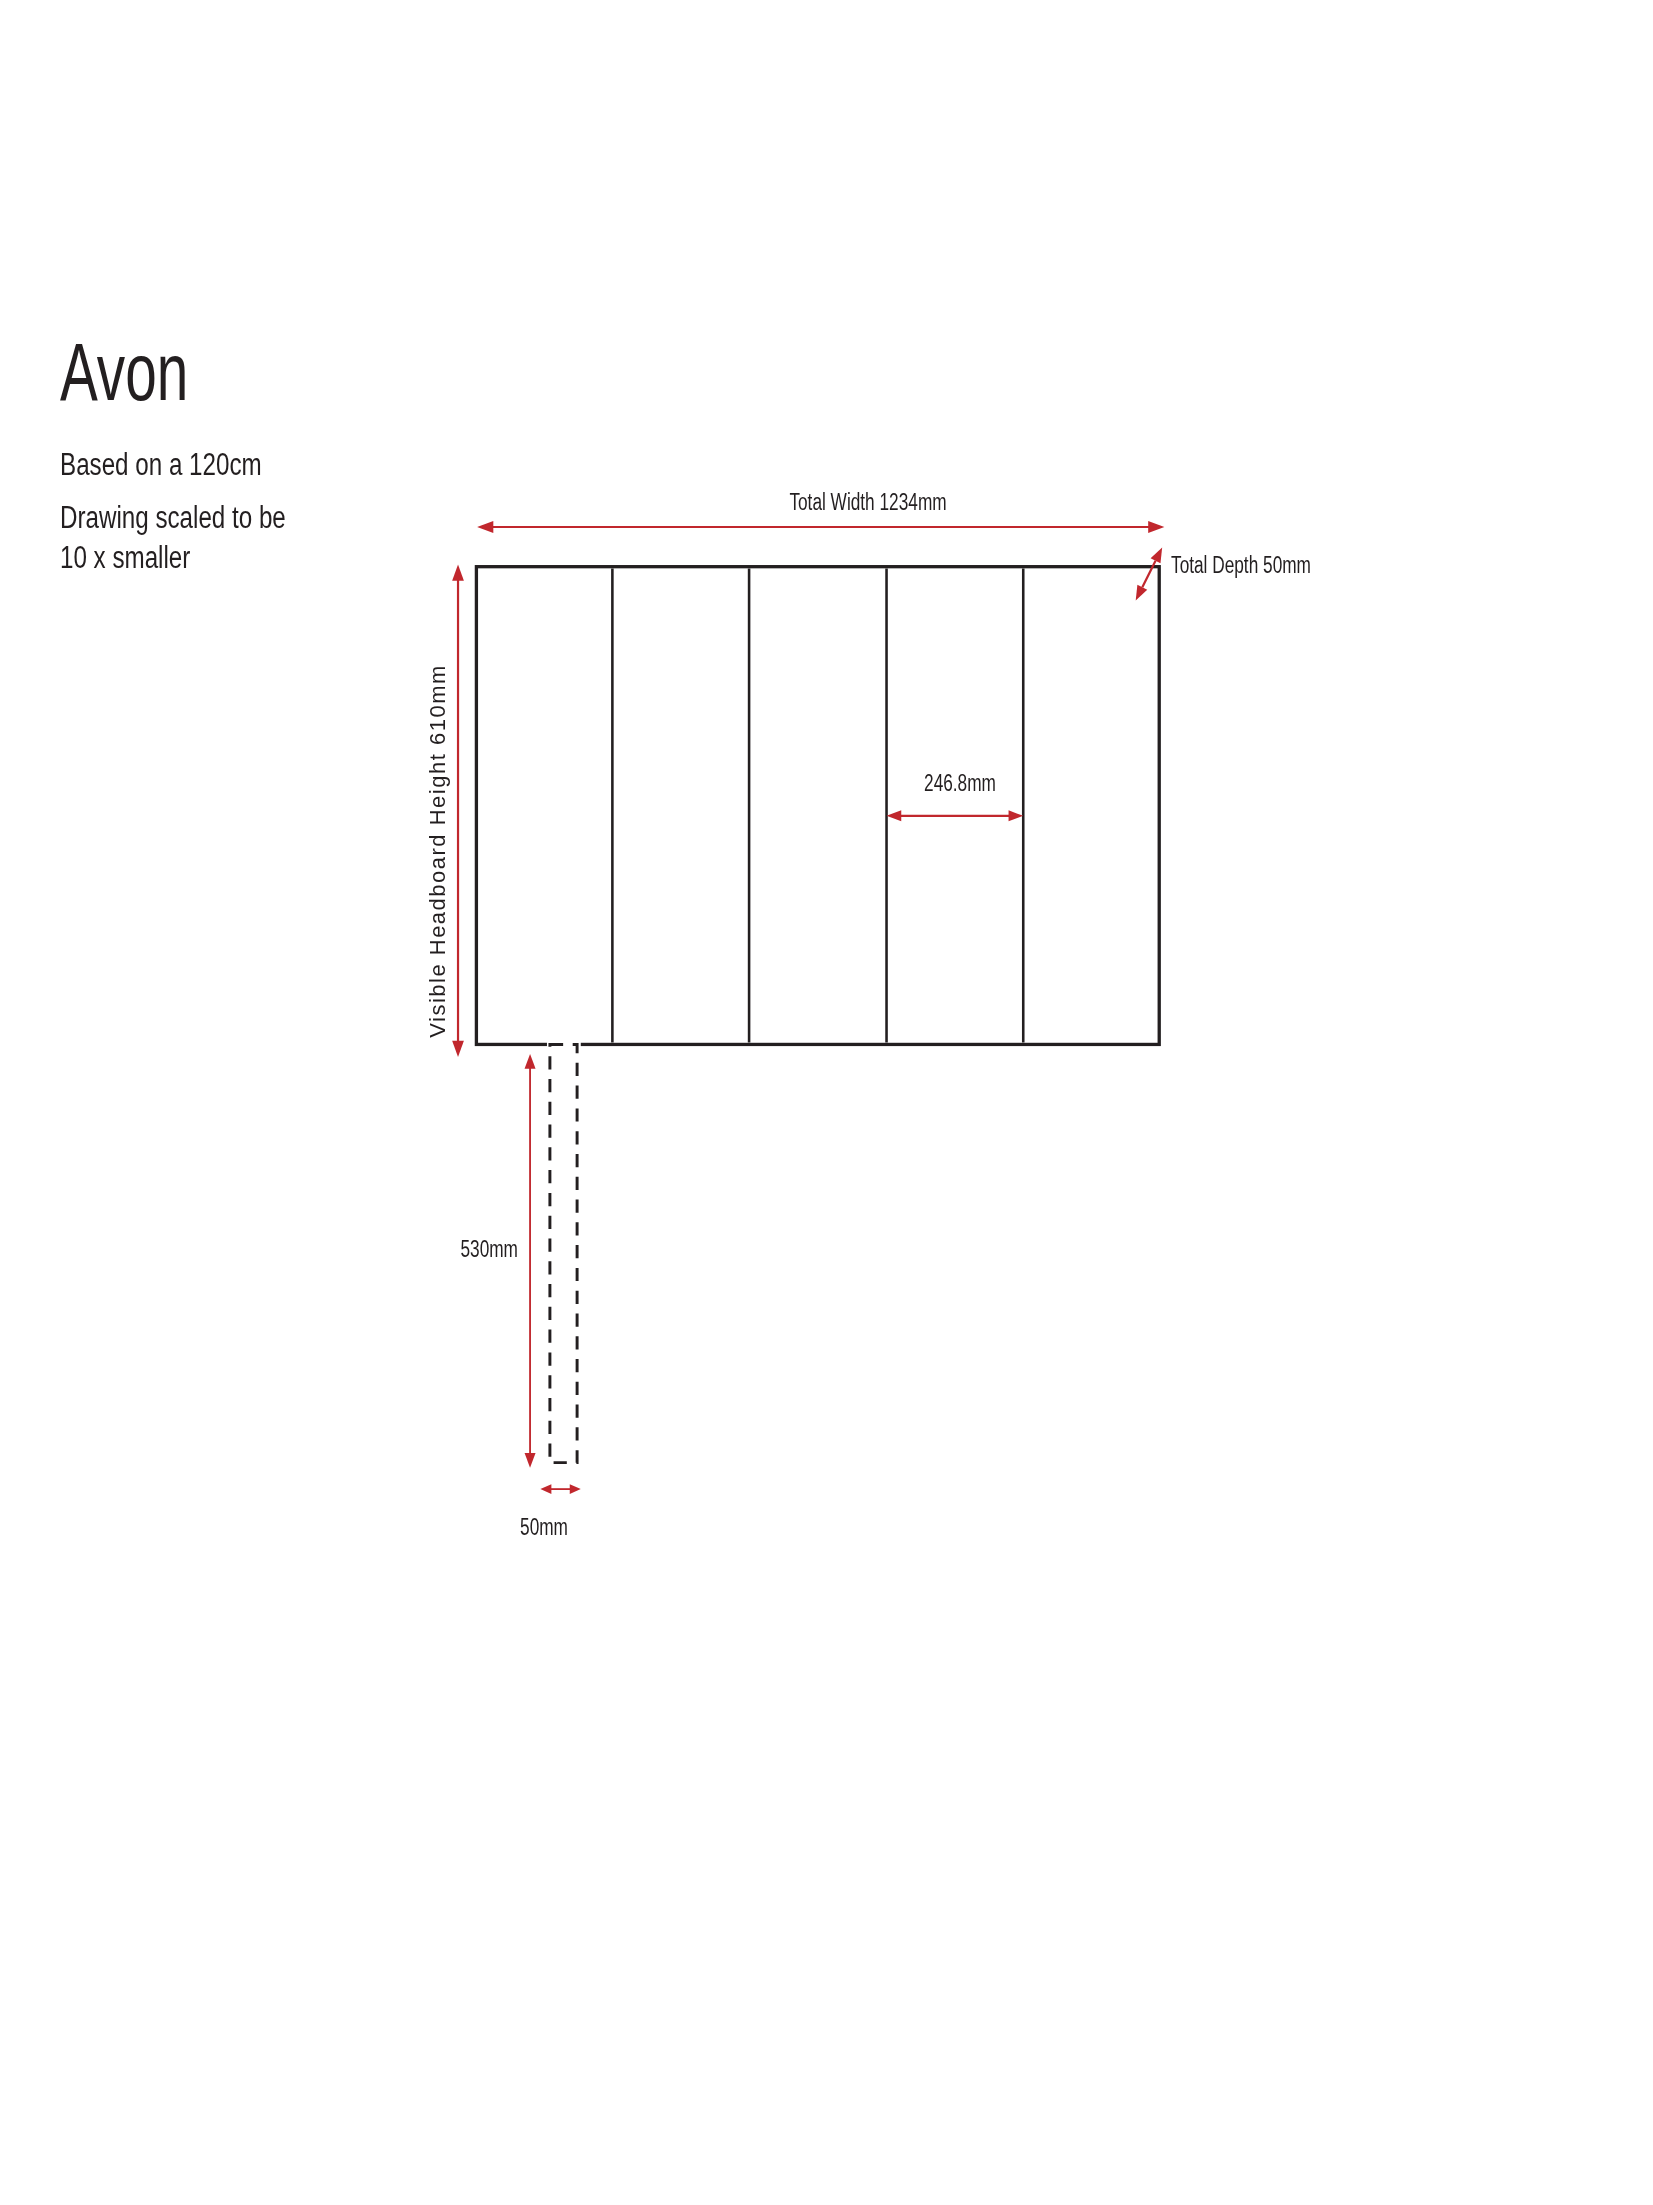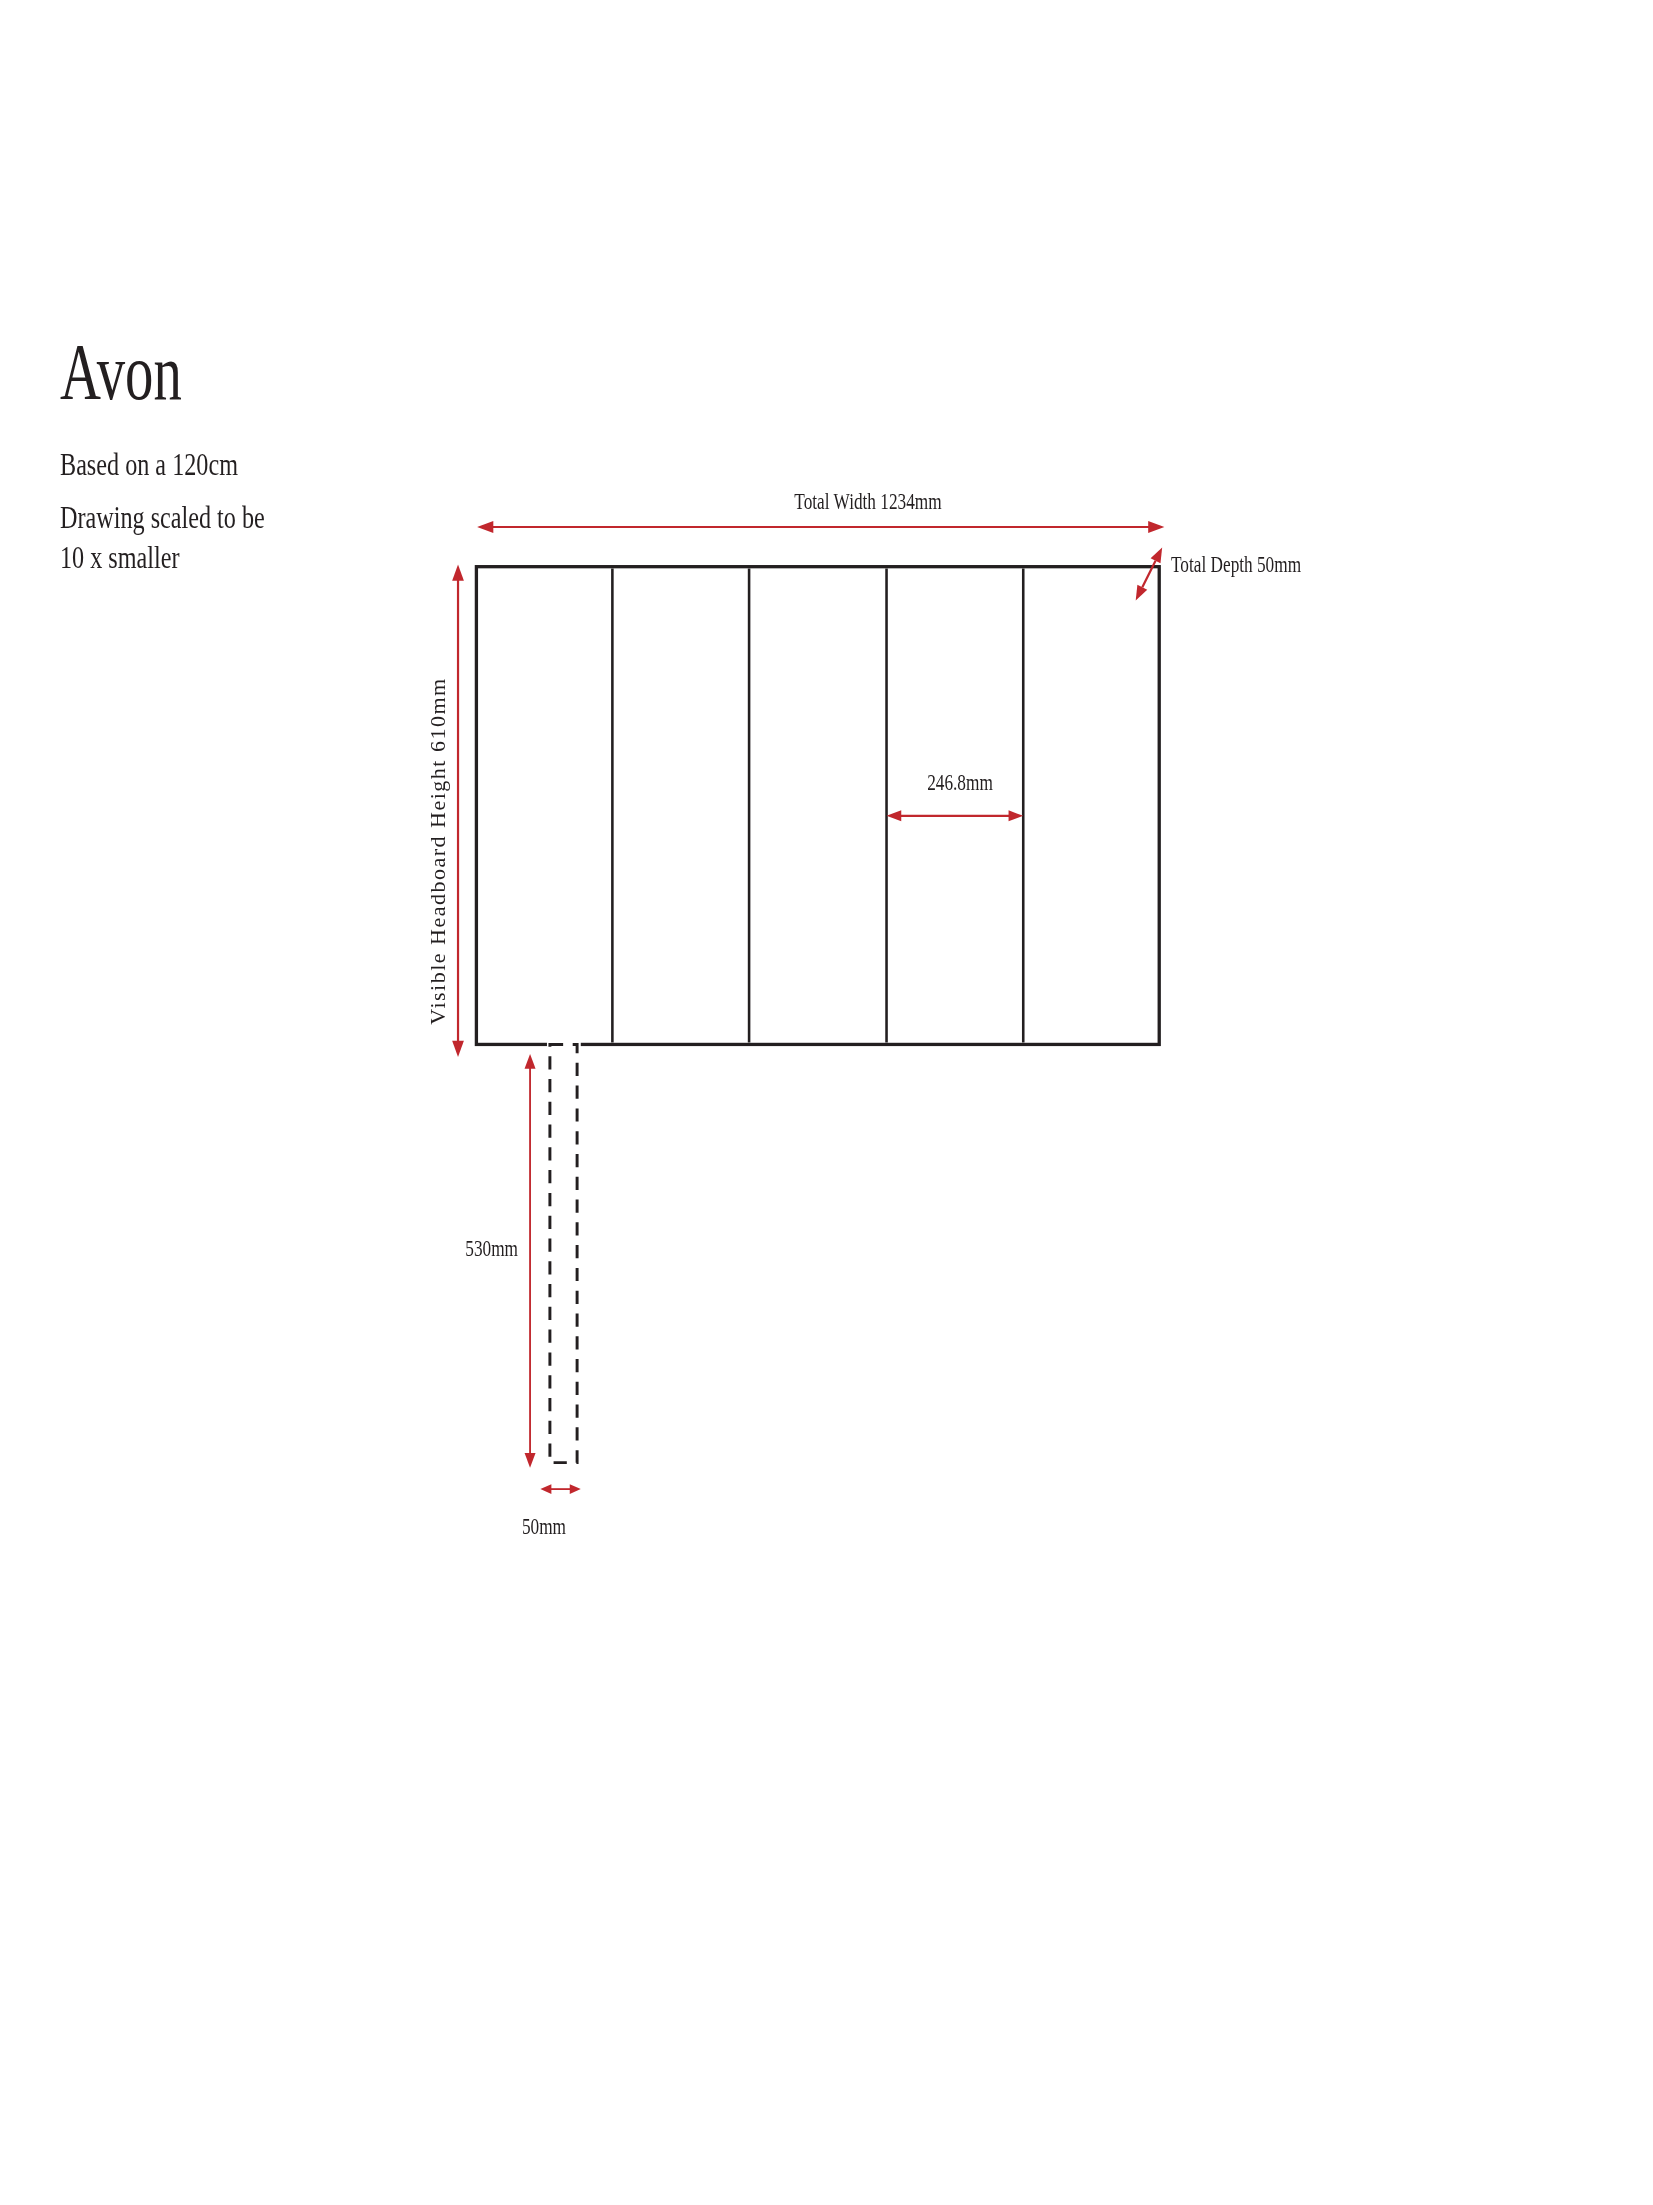--- a/index.html
+++ b/index.html
@@ -2,21 +2,21 @@
 <html style="font-size:11.8px"><head>
 <meta charset="utf-8">
 <title>Avon</title>
 <style>
   html,body{margin:0;padding:0;background:#ffffff;}
   .canvas{
     position:relative;
     width:1610px;height:2205px;
     background:#ffffff;
     overflow:hidden;
-    font-family:Liberation Serif, serif;
+    font-family:Liberation Sans, sans-serif;
     color:#231f20;
   }
   .drawing-svg{position:absolute;left:0;top:0;width:1654px;height:2205px;}
 
   .product-title{
     position:absolute;left:60px;top:332px;
     font-size:81px;line-height:1;font-weight:400;
     transform:scaleX(.70);transform-origin:0 0;
     white-space:nowrap;
   }

